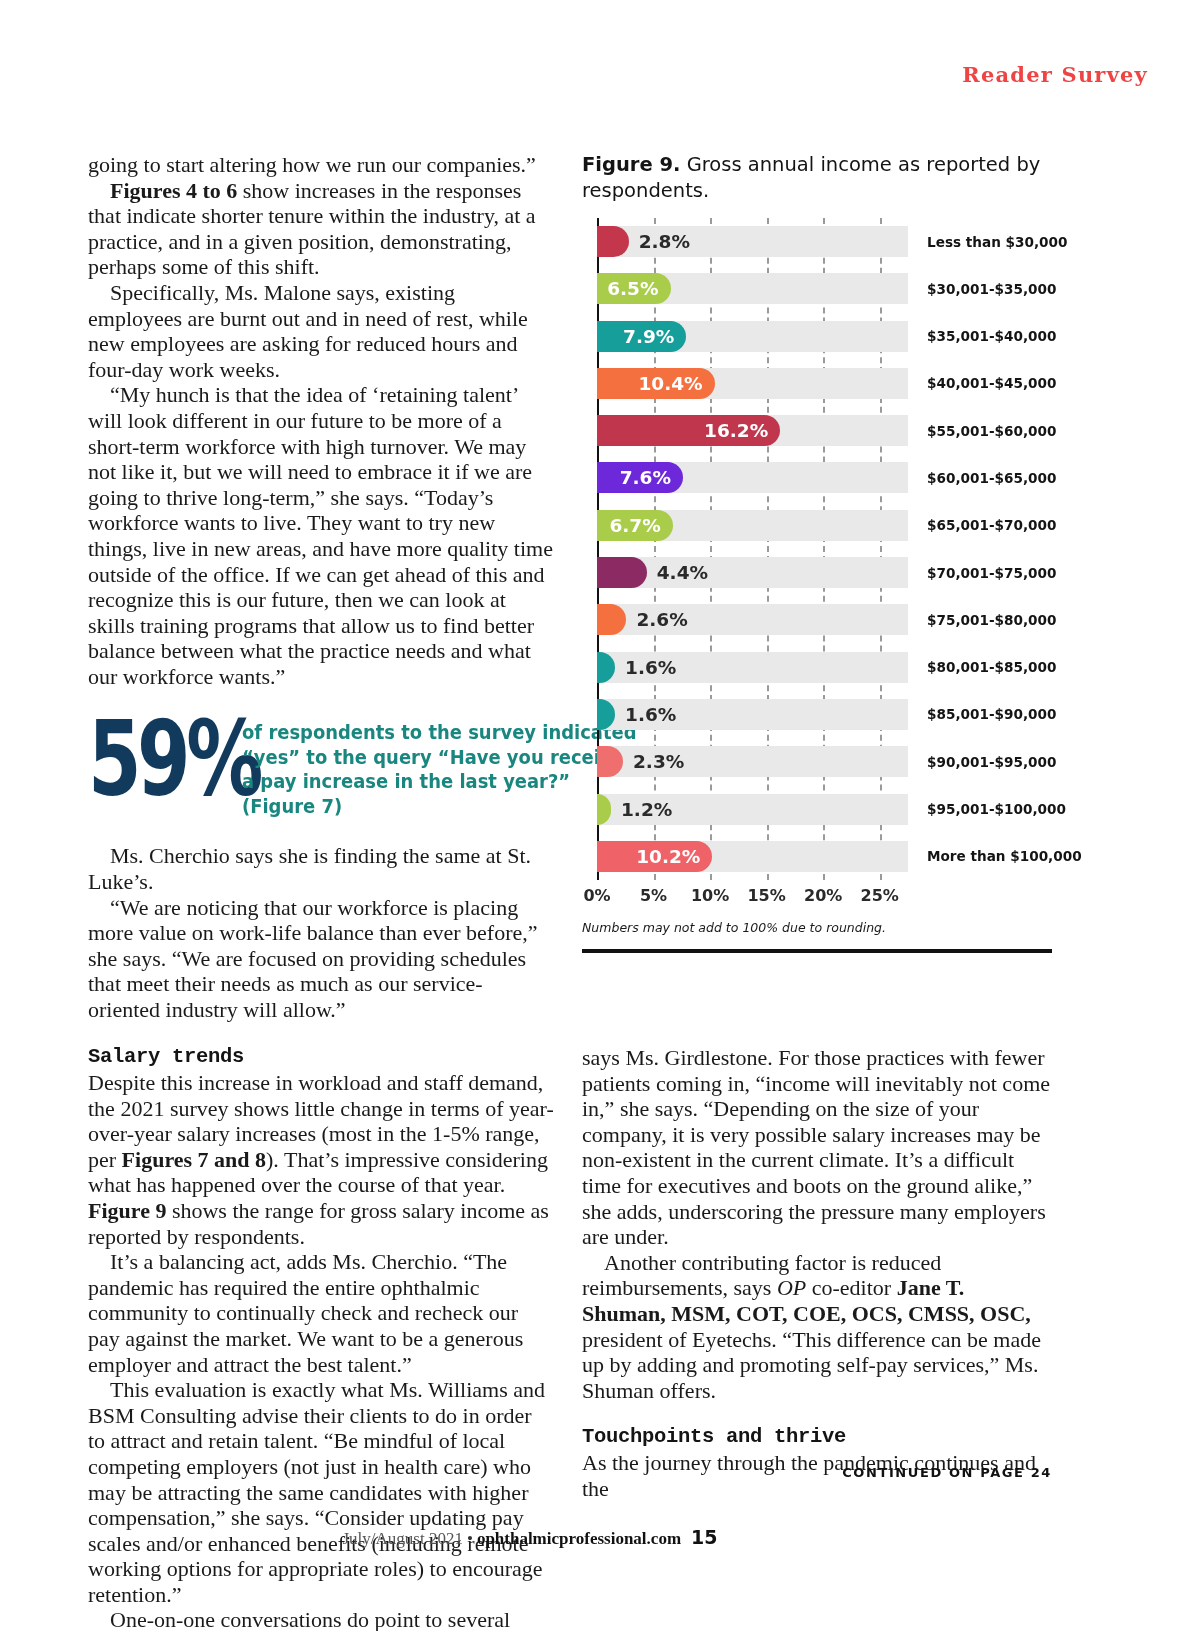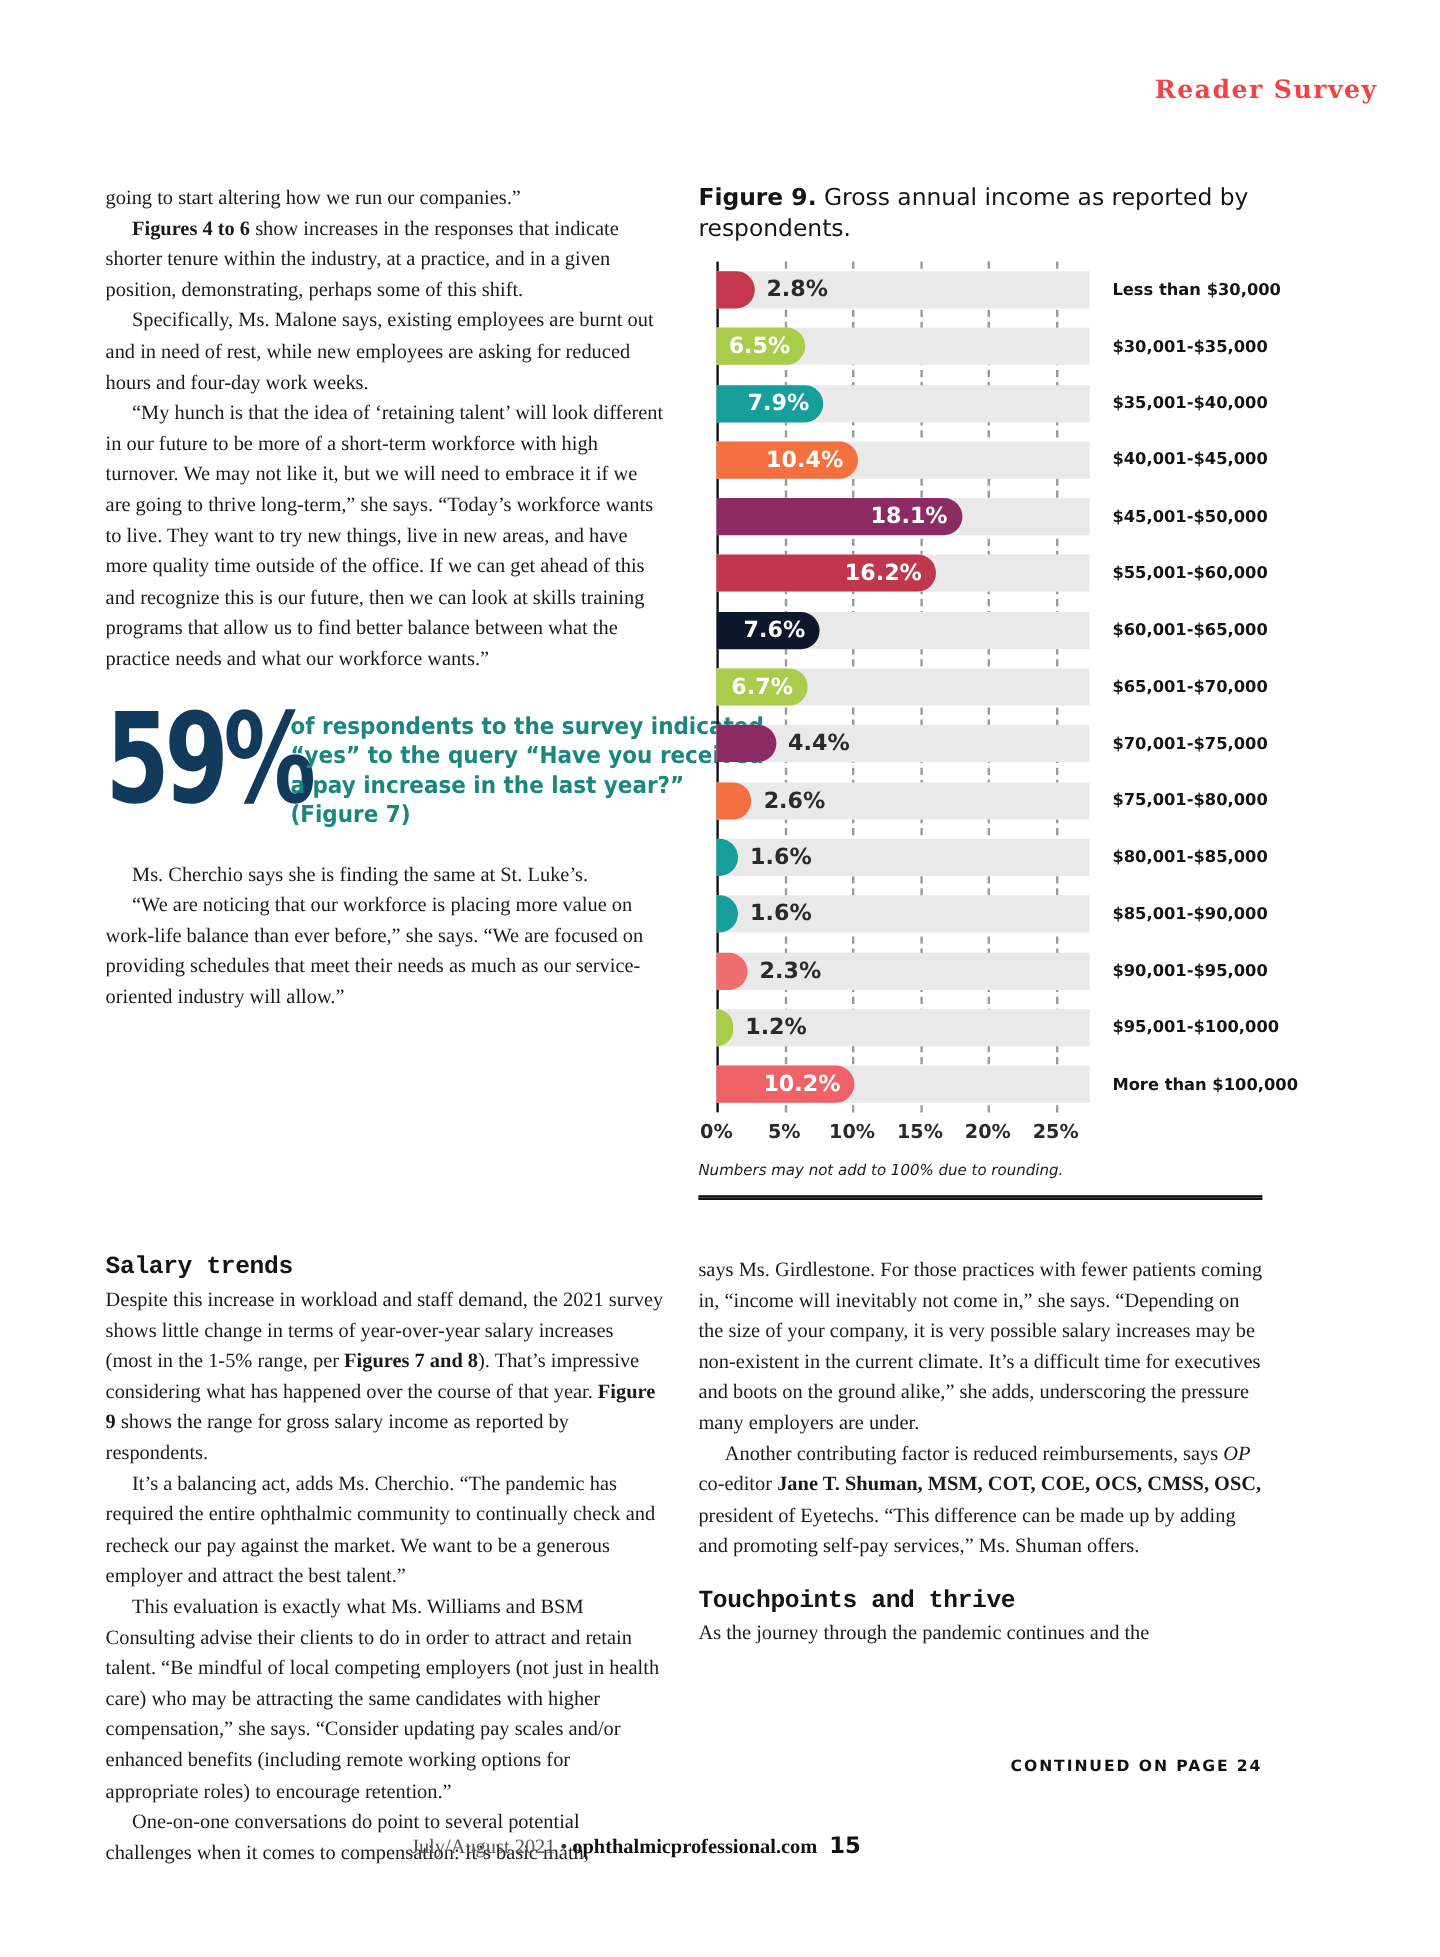--- a/index.html
+++ b/index.html
@@ -36,21 +36,21 @@
     position:absolute; left:88px; top:1045px;
     width:466px;
   }
   .col-right-bottom{
     position:absolute; left:582px; top:1045px;
     width:470px;
   }
 
   p.body{
     font-family:"Liberation Serif", serif;
-    font-size:17px;
+    font-size:22px;
     line-height:25.6px;
     margin:0;
     text-align:left;
     hyphens:none;
   }
   p.body.indent{ text-indent:22px; }
   p.body b{ font-weight:bold; }
   p.body i{ font-style:italic; }
 
   h2.subhead{
@@ -324,35 +324,28 @@
           </div>
           <div class="row">
             <div class="track"></div>
             <div class="bar" style="width: 117.615px; background: rgb(244, 113, 63);">
               <span class="val-in">10.4%</span>
             </div>
             <div class="cat-label">$40,001-$45,000</div>
           </div>
           <div class="row">
             <div class="track"></div>
-            <div class="bar" style="width: 204.695px; background: rgb(140, 42, 99);">
-              <span class="val-in">18.1%</span>
-            </div>
-            <div class="cat-label">$45,001-$50,000</div>
-          </div>
-          <div class="row">
-            <div class="track"></div>
             <div class="bar" style="width: 183.207px; background: rgb(192, 55, 77);">
               <span class="val-in">16.2%</span>
             </div>
             <div class="cat-label">$55,001-$60,000</div>
           </div>
           <div class="row">
             <div class="track"></div>
-            <div class="bar" style="width: 85.9491px; background: #0f172a;">
+            <div class="bar" style="width: 85.9491px; background: #6d28d9;">
               <span class="val-in">7.6%</span>
             </div>
             <div class="cat-label">$60,001-$65,000</div>
           </div>
           <div class="row">
             <div class="track"></div>
             <div class="bar" style="width: 75.7709px; background: rgb(169, 204, 74); padding-left: 20px;">
               <span class="val-in">6.7%</span>
             </div>
             <div class="cat-label">$65,001-$70,000</div>

